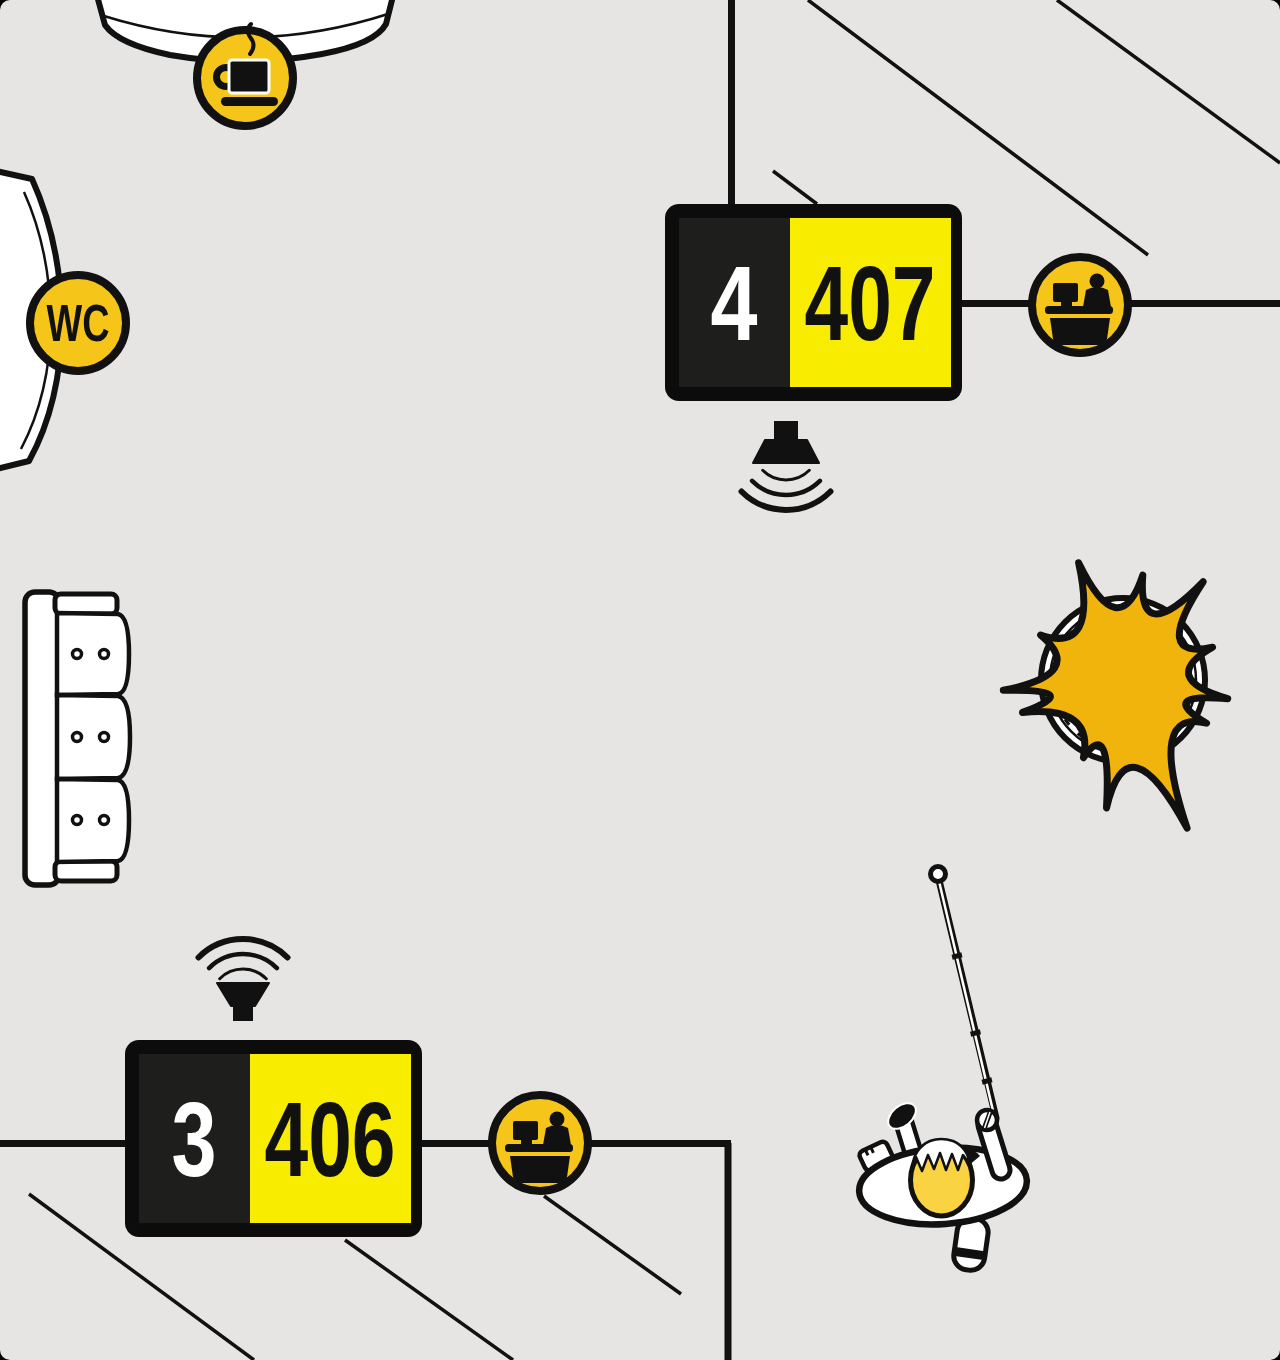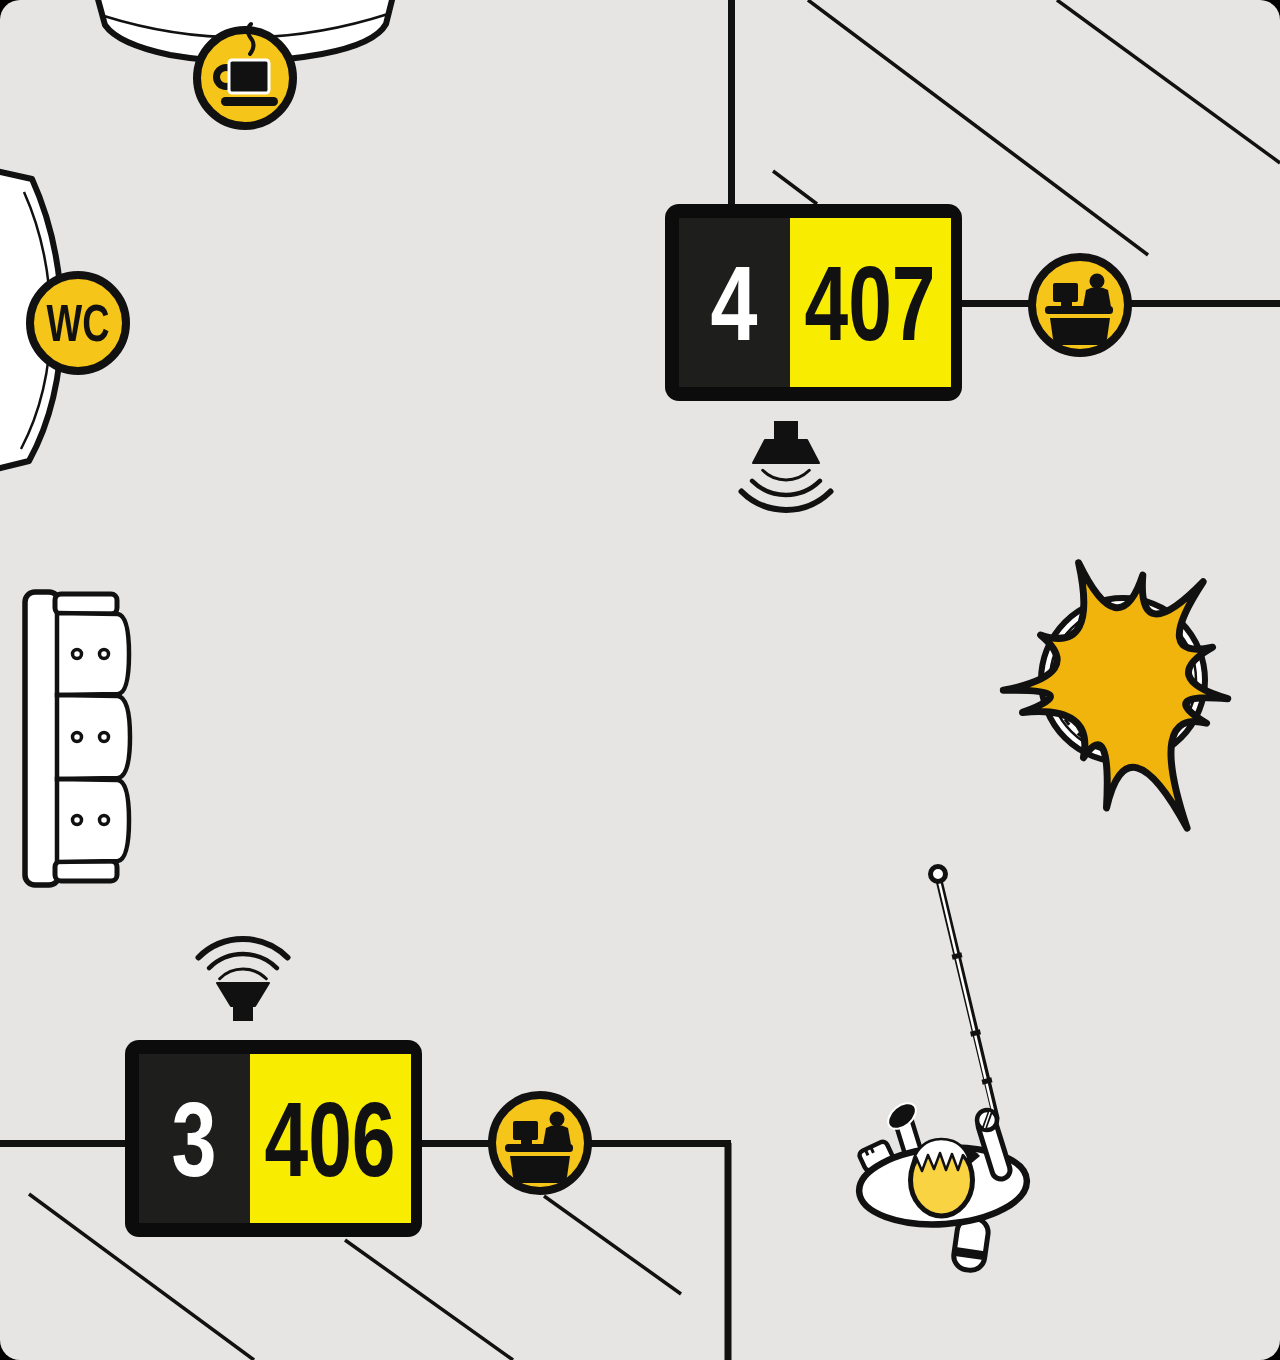--- a/index.html
+++ b/index.html
@@ -1,19 +1,19 @@
 <!DOCTYPE html>
 <html><head>
 <meta charset="utf-8">
 <style>
   html, body { margin: 0; padding: 0; background: #000; }
   body { font-family: "Liberation Sans", sans-serif; }
   .frame {
     width: 1280px; height: 1360px;
-    border-radius: 20px; overflow: hidden;
+    border-radius: 10px; overflow: hidden;
     position: relative;
   }
   svg { display: block; }
   text { font-family: "Liberation Sans", "DejaVu Sans", sans-serif; font-weight: 700; }
 </style>
 </head>
 <body>
 
 <div class="frame">
 <svg viewBox="0 0 1280 1360" width="1280" height="1360">

